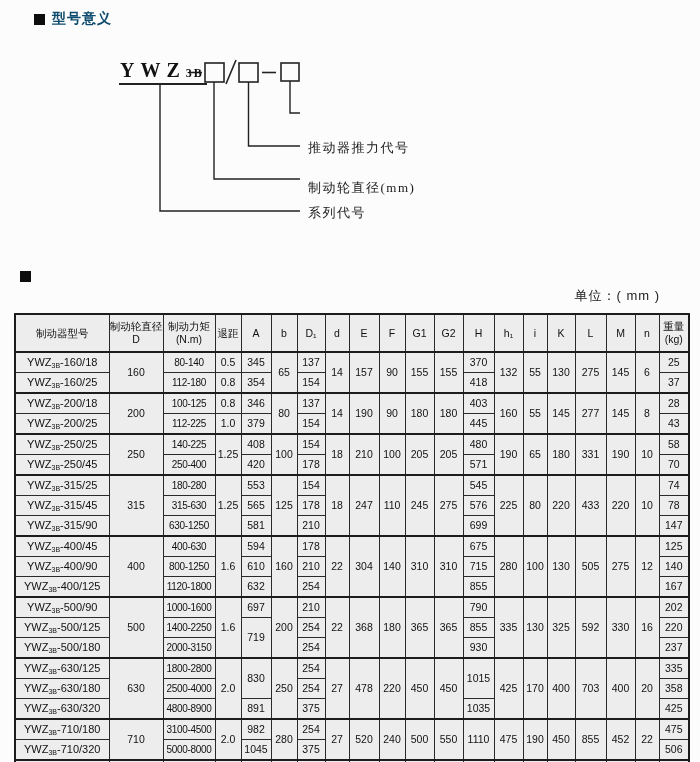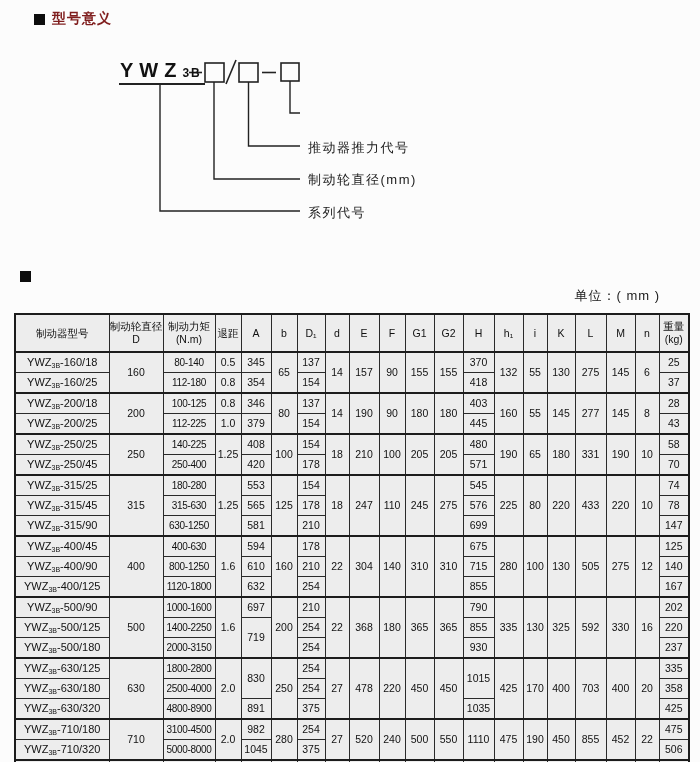--- a/index.html
+++ b/index.html
@@ -5,21 +5,21 @@
   html,body{margin:0;padding:0;}
   body{
     width:700px;height:762px;position:relative;
     background:#fcfcfc;color:#111;
     font-family:"Liberation Sans","DejaVu Sans",sans-serif;
     overflow:hidden;
   }
   .abs{position:absolute;}
 
   
-  .sec-title{display:flex;align-items:center;gap:7px;font-weight:bold;font-size:14px;letter-spacing:1px;color:#7f1d1d;padding-left:6px;}
+  .sec-title{display:flex;align-items:center;gap:7px;font-weight:bold;font-size:14px;letter-spacing:1px;color:#0c4a6e;padding-left:6px;}
   .bullet{width:11px;height:11px;background:#0d0d0d;display:inline-block;flex:0 0 auto;}
 
   
   .model-code{border-bottom:2px solid #222;padding:0 3px 1px 1px;white-space:nowrap;}
   .mc-big{font-size:20px;font-weight:bold;letter-spacing:6px;}
   .mc-small{font-size:12px;font-weight:bold;letter-spacing:2px;}
   .diag-label{font-size:13px;letter-spacing:1.5px;color:#1a1a1a;white-space:nowrap;}
   svg{display:block;}
 
   .unit-label{font-size:13px;letter-spacing:1px;color:#1a1a1a;}
@@ -39,41 +39,41 @@
   td.torque{font-size:10px;letter-spacing:-0.3px;margin-left:19px;}
 </style>
 </head>
 <body>
 
 <div class="abs sec-title" style="left:28px;top:10px;">
   <span class="bullet"></span>
   <span>型号意义</span>
 </div>
 
-<div class="abs" style="left:0;top:0;width:700px;height:235px;">
+<div class="abs" style="left:0;top:0;width:700px;height:235px;font-family:Liberation Serif, serif;">
   <svg class="abs" style="left:0;top:0;" width="700" height="235">
 
     <rect x="205" y="63" width="19" height="19" fill="none" stroke="#222" stroke-width="1.6"></rect>
     <rect x="239" y="63" width="19" height="19" fill="none" stroke="#222" stroke-width="1.6"></rect>
     <rect x="281" y="63" width="18" height="18" fill="none" stroke="#222" stroke-width="1.6"></rect>
 
     <line x1="189" y1="72.5" x2="202" y2="72.5" stroke="#222" stroke-width="1.6"></line>
     <line x1="262" y1="72.5" x2="276" y2="72.5" stroke="#222" stroke-width="1.6"></line>
     <line x1="236" y1="60" x2="226" y2="84" stroke="#222" stroke-width="1.6"></line>
 
     <polyline points="290,81 290,113 300,113" fill="none" stroke="#222" stroke-width="1.4"></polyline>
     <polyline points="248.5,82 248.5,146 300,146" fill="none" stroke="#222" stroke-width="1.4"></polyline>
     <polyline points="214,82 214,179 300,179" fill="none" stroke="#222" stroke-width="1.4"></polyline>
     <polyline points="160,85 160,211 300,211" fill="none" stroke="#222" stroke-width="1.4"></polyline>
   </svg>
   <div class="abs model-code" style="left:119px;top:59px;">
     <span class="mc-big">YWZ</span><span class="mc-small">3B</span>
   </div>
   <div class="abs diag-label" style="left:308px;top:139px;">推动器推力代号</div>
-  <div class="abs diag-label" style="left:308px;top:171px;">制动轮直径(mm)</div>
+  <div class="abs diag-label" style="left:308px;top:179px;">制动轮直径(mm)</div>
   <div class="abs diag-label" style="left:308px;top:204px;">系列代号</div>
 </div>
 
 <div class="abs sec-title" style="left:14px;top:271px;">
   <span class="bullet"></span>
 </div>
 <div class="abs unit-label" style="right:40px;top:287px;">单位：( mm )</div>
 
 <table class="abs" style="left:14px;top:313px;">
     <colgroup>

